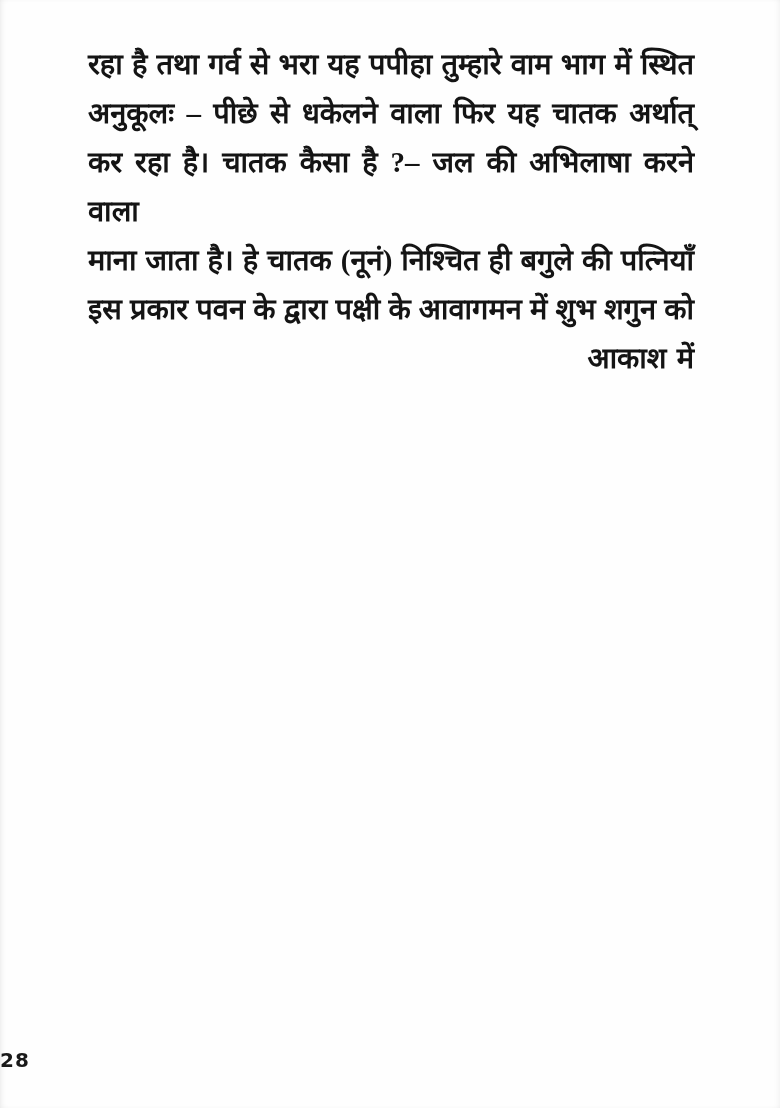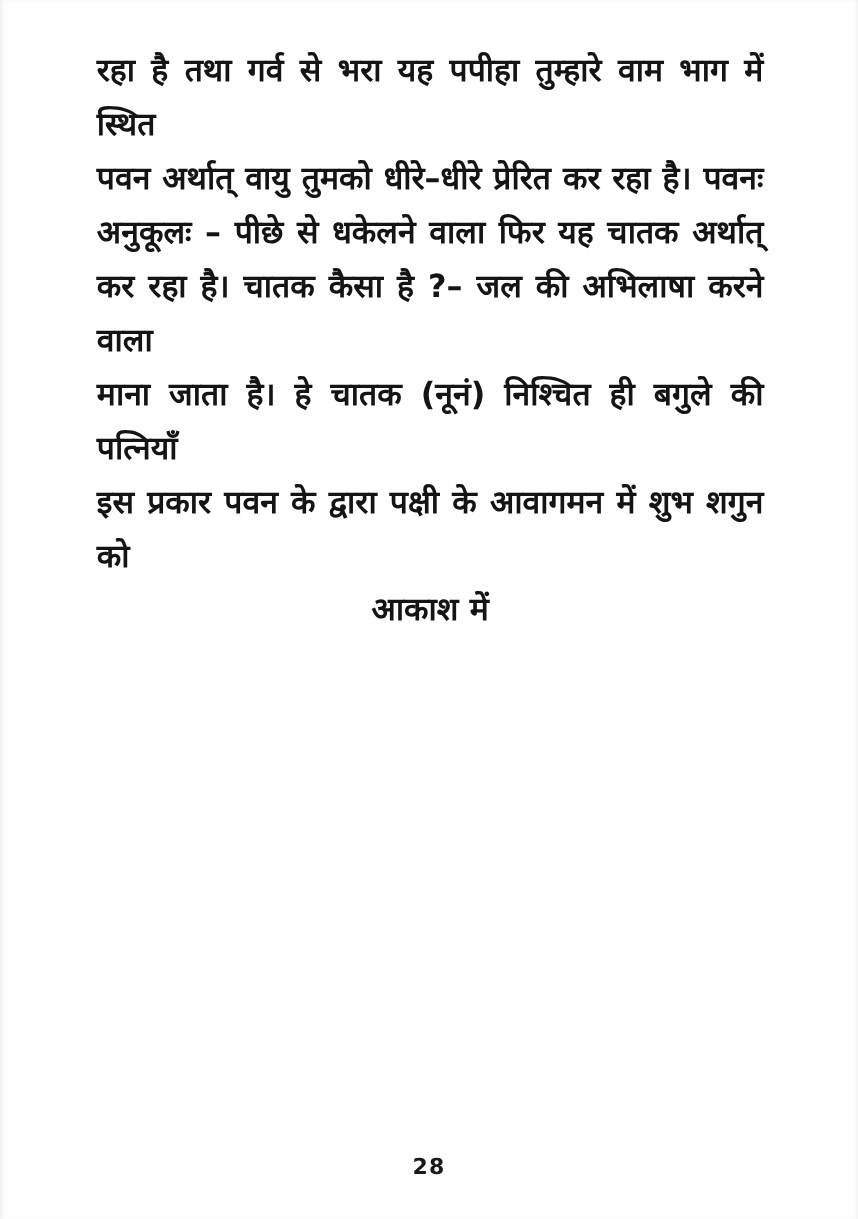--- a/index.html
+++ b/index.html
@@ -28,45 +28,44 @@
     position: absolute;
     top: 40px;
     left: 88px;
     width: 606px;
   }
   .line {
     font-size: 29px;
     line-height: 49px;
     font-weight: 600;
     white-space: normal;
-    text-align: center;
+    text-align: right;
   }
   .line.justified {
     text-align: justify;
     text-align-last: justify;
+    font-family: Liberation Serif, serif;
   }
   .page-number {
     position: absolute;
     top: 1048px;
     left: 0;
     width: 780px;
-    text-align: center;
     font-size: 20px;
     font-weight: 700;
     letter-spacing: 1px;
     color: #1a1a1a;
   }
 </style>
 </head>
 <body>
 
 <div class="page">
   <div class="text-block">
     <div class="line justified">रहा है तथा गर्व से भरा यह पपीहा तुम्हारे वाम भाग में स्थित</div>
-    <div class="line justified">पवन अर्थात् वायु तुमको धीरे–धीरे प्रेरित कर रहा है। पवनः</div>
     <div class="line justified">अनुकूलः – पीछे से धकेलने वाला फिर यह चातक अर्थात्</div>
     <div class="line justified">कर रहा है। चातक कैसा है ?– जल की अभिलाषा करने वाला</div>
     <div class="line justified">माना जाता है। हे चातक (नूनं) निश्चित ही बगुले की पत्नियाँ</div>
     <div class="line justified">इस प्रकार पवन के द्वारा पक्षी के आवागमन में शुभ शगुन को</div>
     <div class="line">आकाश में</div>
   </div>
   <div class="page-number">28</div>
 </div>
 
 </body></html>

